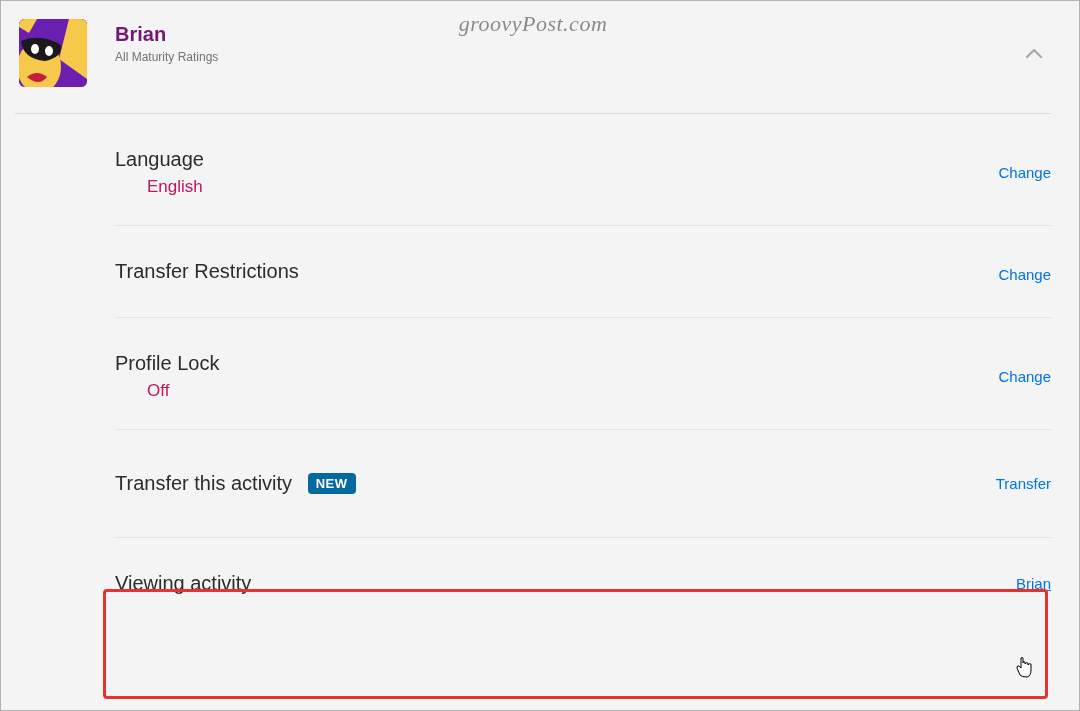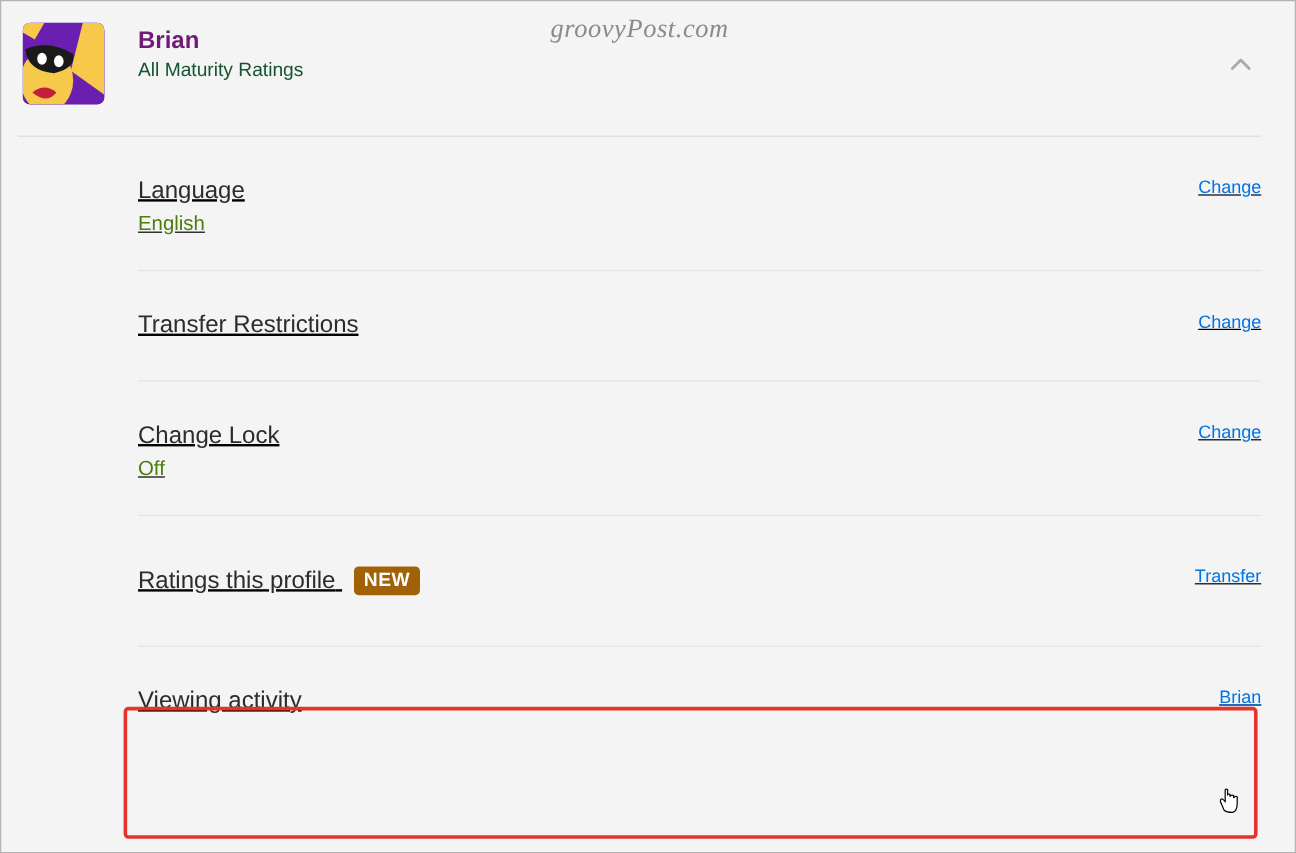--- a/index.html
+++ b/index.html
@@ -34,22 +34,22 @@
       margin-left: 28px;
       padding-top: 4px;
     }
     .profile-name {
       font-size: 20px;
       font-weight: 600;
       color: #701a75;
       margin-bottom: 4px;
     }
     .profile-sub {
-      font-size: 16px;
-      color: #14532d;
+      font-size: 12px;
+      color: #737373;
     }
     .watermark {
       position: absolute;
       left: 50%;
       top: 0;
       transform: translateX(-50%);
       font-family: Georgia, "Times New Roman", serif;
       font-style: italic;
       font-size: 22px;
       color: #8a8a8a;
@@ -66,48 +66,48 @@
       border: none;
       border-top: 1px solid #dcdcdc;
       margin: 6px 0 0 0;
     }
     .settings {
       margin-left: 100px;
     }
     .row {
       display: flex;
       justify-content: space-between;
-      align-items: flex-start;
+      align-items: center;
       padding: 34px 0 28px 0;
       border-bottom: 1px solid #e3e3e3;
-      text-decoration: underline;
     }
     .row:last-child { border-bottom: none; }
     .row-left { }
     .row-title {
       font-size: 20px;
       color: #2c2c2c;
       font-weight: 400;
       margin-bottom: 6px;
     }
     .row-value {
       font-size: 17px;
-      color: #4d7c0f;
+      color: #be185d;
+      margin-left: 32px;
     }
     .action-link {
       font-size: 15px;
       color: #0073e6;
       cursor: pointer;
     }
     .action-link.underline { text-decoration: underline; }
     .badge-new {
       display: inline-block;
-      background: #a16207;
+      background: #0369a1;
       color: #fff;
-      font-size: 16px;
+      font-size: 13px;
       font-weight: 700;
       padding: 3px 8px;
       border-radius: 4px;
       margin-left: 10px;
       vertical-align: 2px;
       letter-spacing: 0.5px;
     }
     .row-transfer { padding: 42px 0 42px 0; }
     .row-single .row-title { margin-bottom: 0; }
     .highlight-box {
@@ -170,30 +170,30 @@
 
     <div class="row">
       <div class="row-left">
         <div class="row-title">Transfer Restrictions</div>
       </div>
       <div class="action-link">Change</div>
     </div>
 
     <div class="row">
       <div class="row-left">
-        <div class="row-title">Change Lock</div>
+        <div class="row-title">Profile Lock</div>
         <div class="row-value">Off</div>
       </div>
       <div class="action-link">Change</div>
     </div>
 
     <div class="row row-transfer row-single">
       <div class="row-left">
         <div class="row-title">
-          <span>Ratings this profile</span>
+          <span>Transfer this activity</span>
           <span class="badge-new">NEW</span>
         </div>
       </div>
       <div class="action-link">Transfer</div>
     </div>
 
     <div class="row row-single">
       <div class="row-left">
         <div class="row-title">Viewing activity</div>
       </div>

